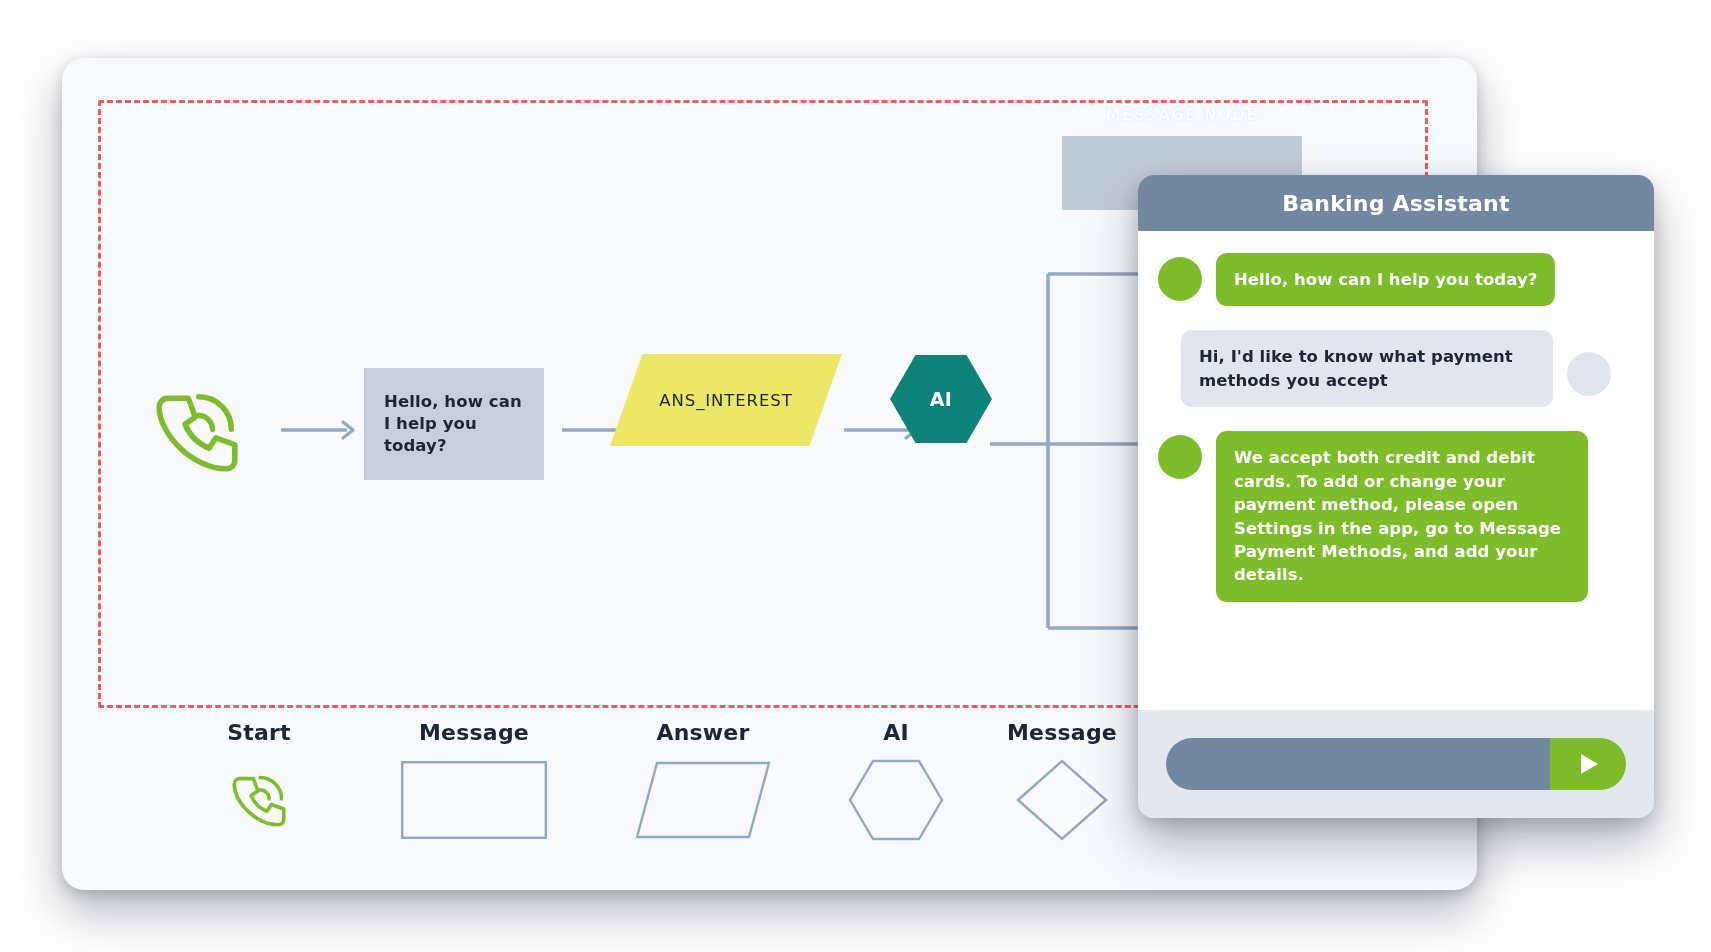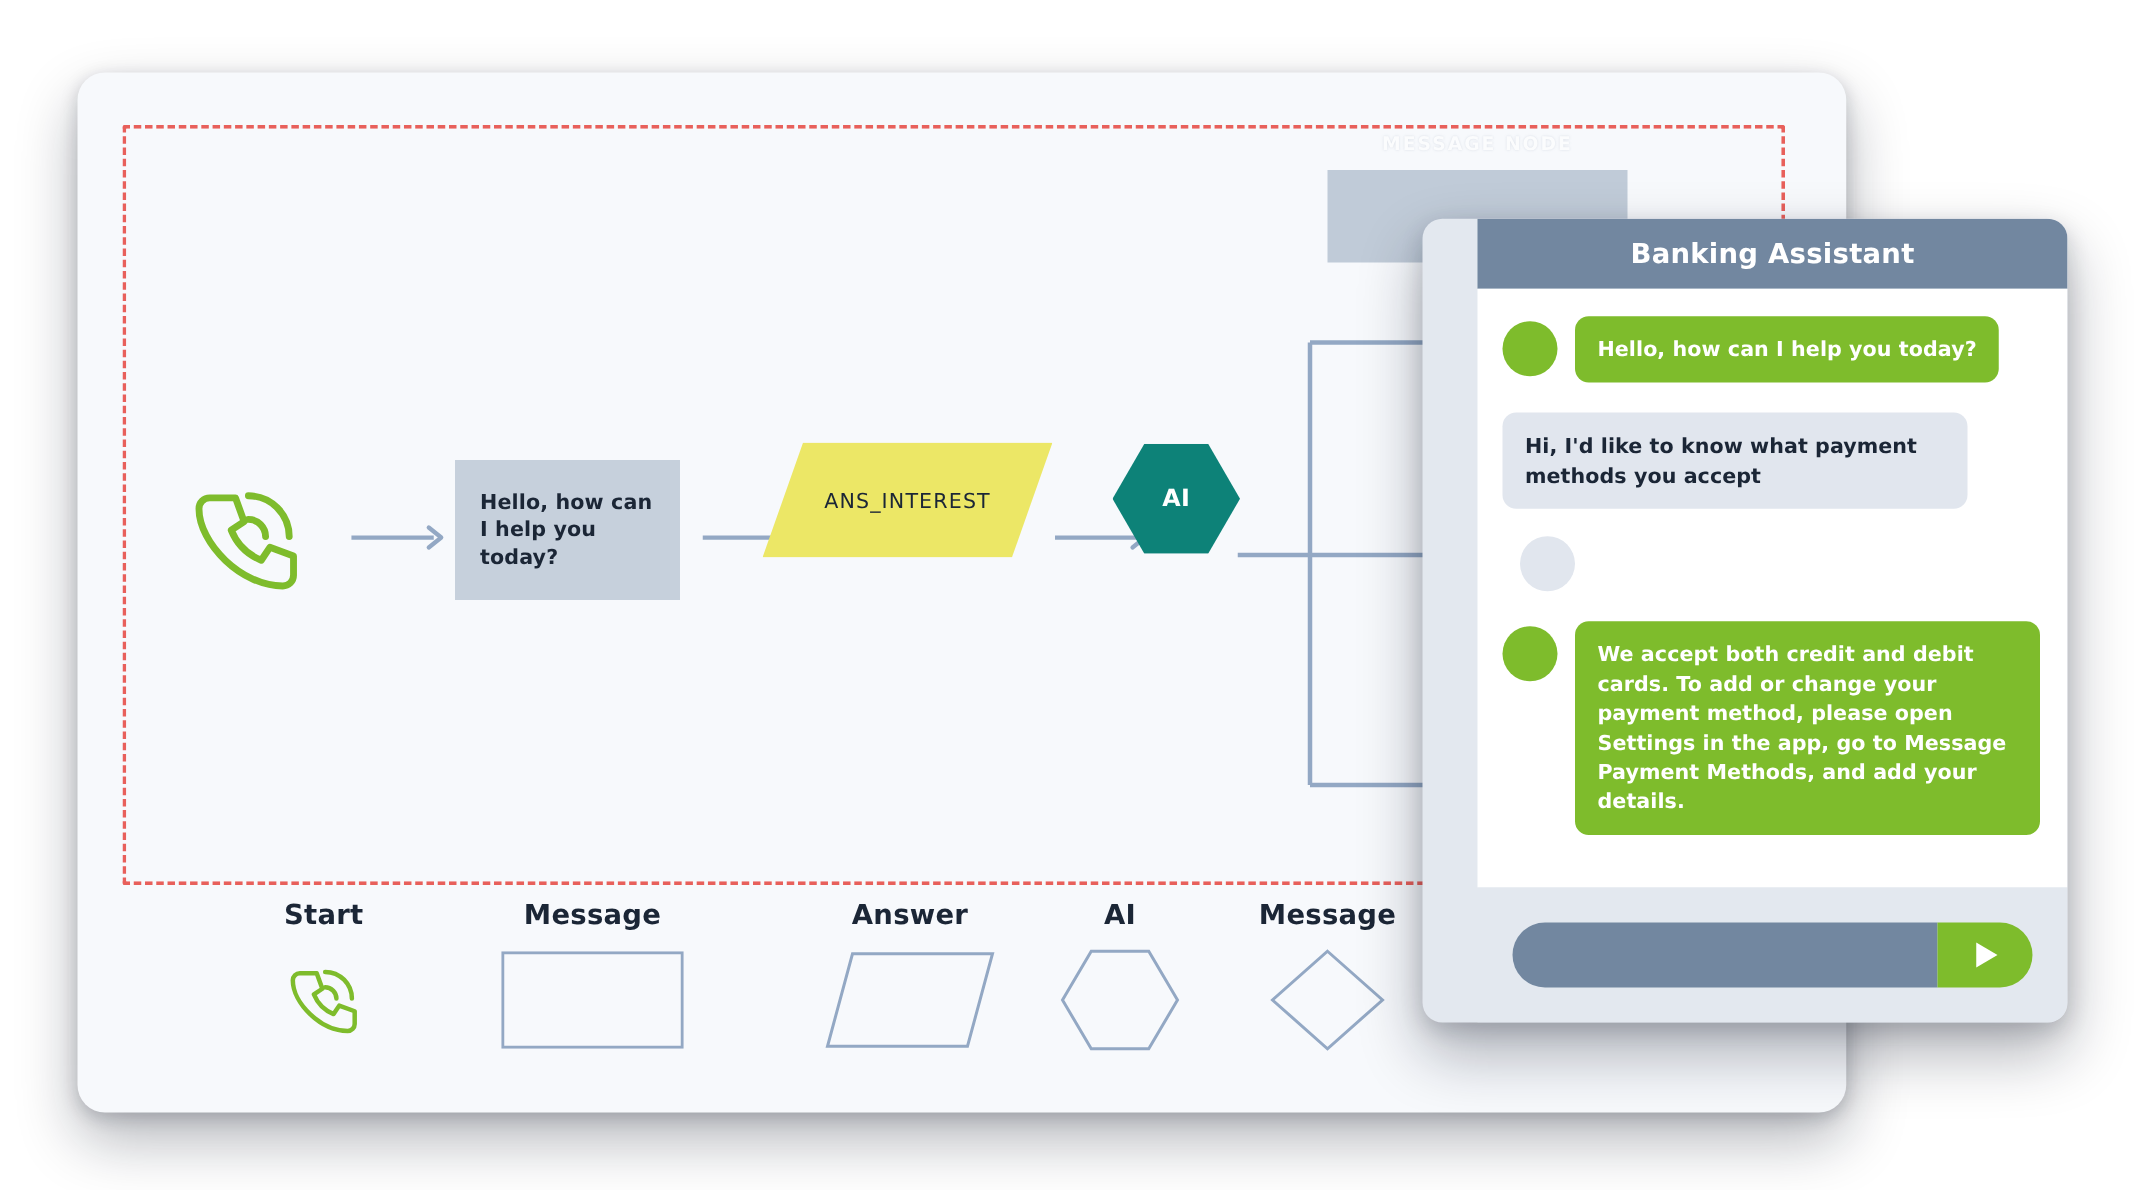--- a/index.html
+++ b/index.html
@@ -200,39 +200,38 @@
     margin-top: 14px;
     height: 82px;
     display: flex;
     align-items: center;
     justify-content: center;
   }
   .legend-shape svg { display: block; }
 
   #legend-start   { left: 48px;  width: 130px; }
   #legend-message { left: 248px; width: 160px; }
-  #legend-answer  { left: 497px; width: 170px; }
+  #legend-answer  { left: 472px; width: 170px; }
   #legend-ai      { left: 690px; width: 120px; }
   #legend-decision{ left: 836px; width: 160px; }
 
   
   #chat-window {
     position: absolute;
     left: 1138px;
     top: 175px;
     width: 516px;
     height: 643px;
     background: #e3e8ef;
     border-radius: 16px;
     box-shadow: 0 24px 50px rgba(10, 16, 34, 0.32),
                 0 6px 18px rgba(10, 16, 34, 0.16);
     overflow: hidden;
     display: flex;
     flex-direction: column;
-    padding-left: 44px;
   }
 
   #chat-header {
     height: 56px;
     background: #7287a0;
     display: flex;
     align-items: center;
     justify-content: center;
     flex: 0 0 auto;
   }
@@ -249,21 +248,21 @@
     padding: 22px 20px 14px 20px;
     overflow: hidden;
   }
 
   .msg-row {
     display: flex;
     align-items: flex-start;
     margin-bottom: 24px;
   }
   .msg-row.bot { justify-content: flex-start; }
-  .msg-row.user { justify-content: flex-end; flex-direction: column; }
+  .msg-row.user { justify-content: center; }
 
   .avatar {
     width: 44px;
     height: 44px;
     border-radius: 50%;
     flex: 0 0 auto;
   }
   .avatar.bot { background: #7ebc2c; margin-right: 14px; margin-top: 4px; }
   .avatar.user { background: #e1e6ee; margin-left: 14px; margin-top: 22px; }
 

